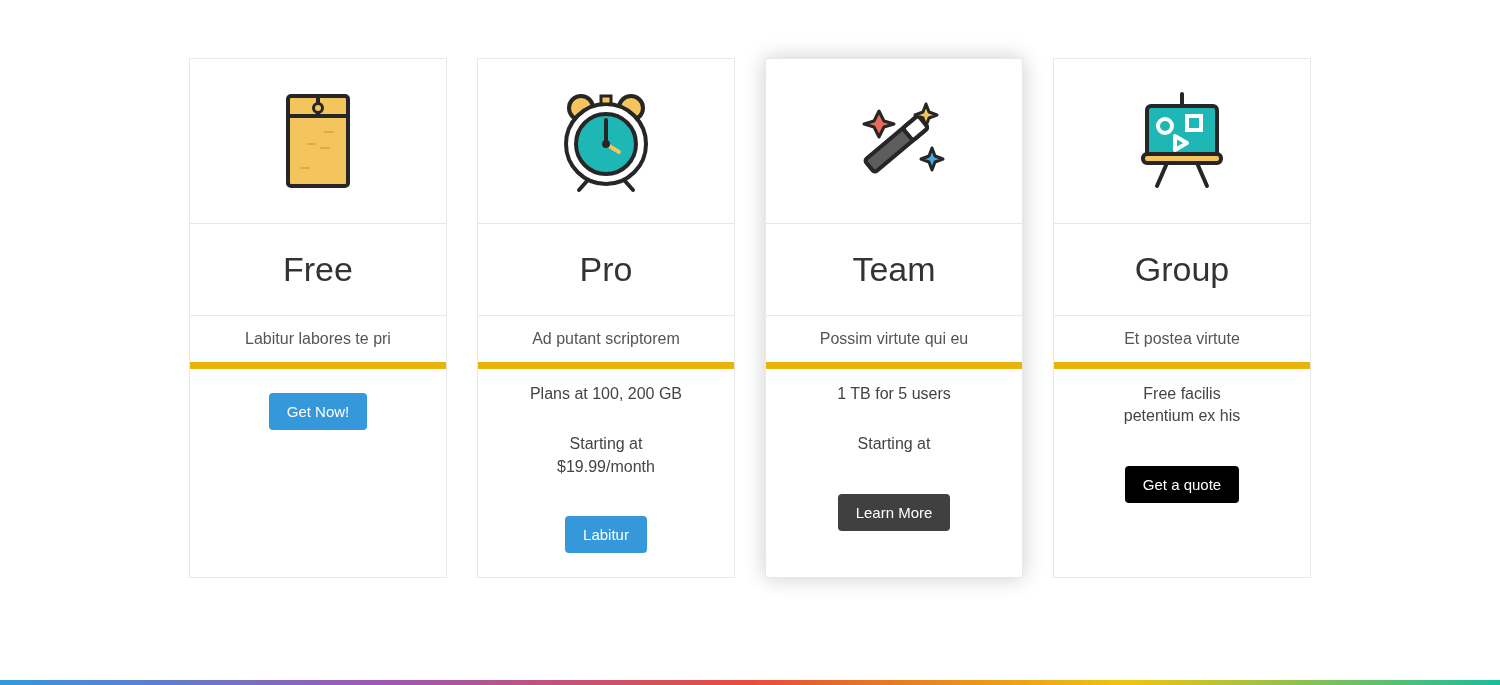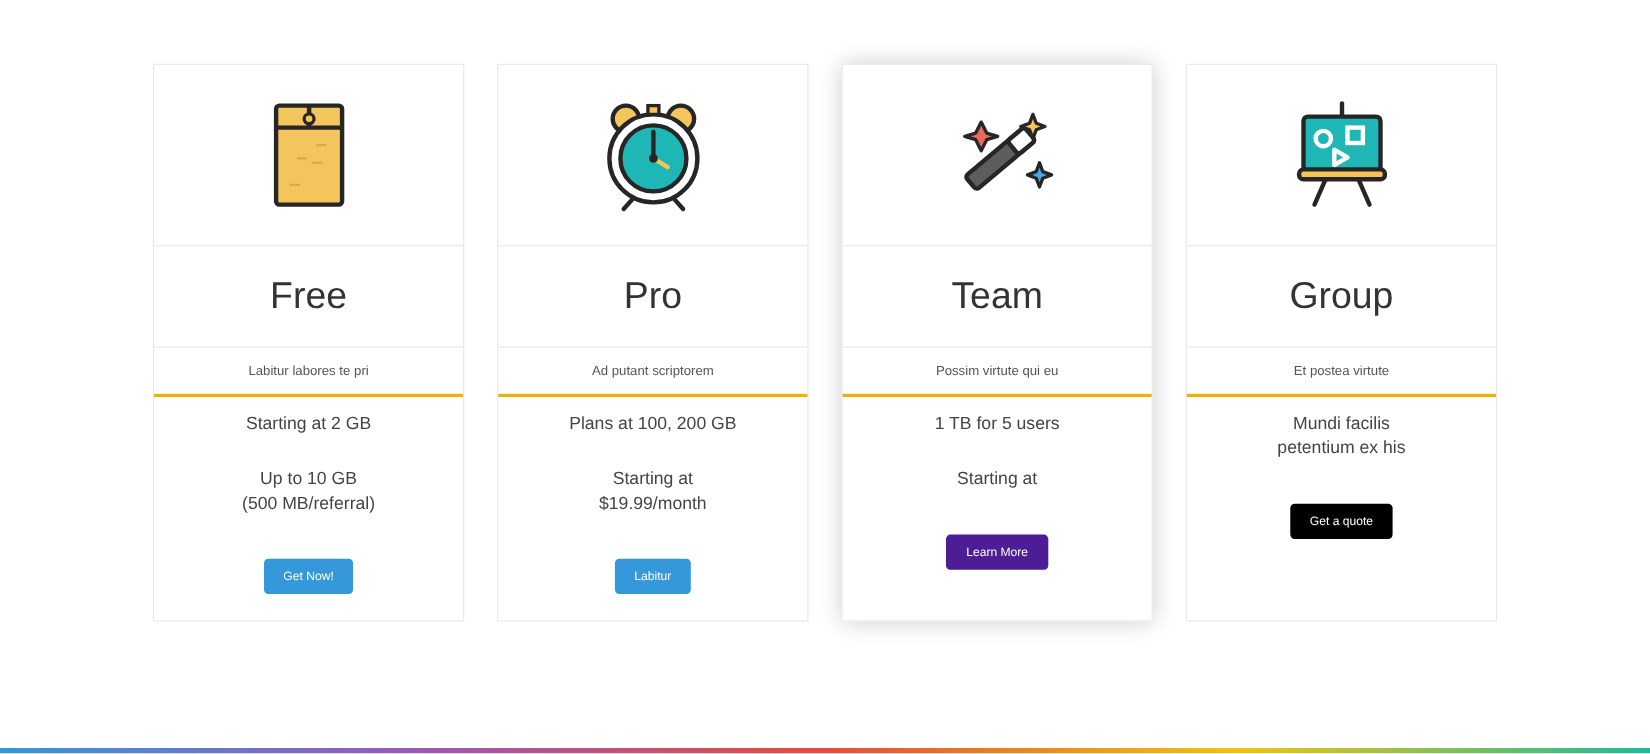--- a/index.html
+++ b/index.html
@@ -11,21 +11,21 @@
     overflow: hidden;
     position: relative;
   }
   .container {
     display: flex;
     justify-content: center;
     gap: 30px;
     padding-top: 58px;
   }
   .card {
-    width: 283px;
+    width: 258px;
     border: 1px solid #e8e8e8;
     background: #fff;
     text-align: center;
   }
   .card.highlighted {
     box-shadow: 0 0 20px rgba(0,0,0,0.2);
   }
   .icon-section {
     height: 165px;
     display: flex;
@@ -37,47 +37,47 @@
     padding: 26px 10px;
     border-bottom: 1px solid #e8e8e8;
   }
   .title-section h2 {
     font-size: 34px;
     font-weight: 300;
     color: #333;
   }
   .tagline-section {
     padding: 14px 10px;
-    border-bottom: 3px solid #eab308;
-    font-size: 12px;
+    border-bottom: 7px solid #eab308;
+    font-size: 16px;
     color: #555;
   }
   .spec-section {
     padding: 14px 10px 0 10px;
     font-size: 16px;
     color: #444;
   }
   .spec-line { line-height: 1.4; }
   .spec-block { padding-bottom: 14px; }
   .spec-block + .spec-block { padding-top: 14px; }
   .cta-section {
     padding: 24px 10px 24px 10px;
   }
   .btn {
     display: inline-block;
     padding: 10px 18px;
     border-radius: 4px;
-    font-size: 11px;
+    font-size: 15px;
     color: #fff;
     border: none;
     cursor: pointer;
     font-family: inherit;
   }
   .btn-blue { background: #3498db; }
-  .btn-dark { background: #4c1d95; text-align: right; }
+  .btn-dark { background: #404040; text-align: right; }
   .btn-green { background: #000000; }
   .footer-gradient {
     position: absolute;
     bottom: 0;
     left: 0;
     right: 0;
     height: 5px;
     background: linear-gradient(90deg, #3498db 0%, #9b59b6 25%, #e74c3c 50%, #e67e22 60%, #f1c40f 75%, #1abc9c 100%);
   }
   svg { display: block; }
@@ -96,29 +96,20 @@
           <path d="M45 10 L45 30" stroke="#262626" stroke-width="4"></path>
           <circle cx="45" cy="22" r="4.5" fill="#f4c55c" stroke="#262626" stroke-width="3"></circle>
           <path d="M35 58 L42 58 M48 62 L56 62 M28 82 L36 82 M52 46 L60 46" stroke="#e2a93e" stroke-width="2" stroke-linecap="round"></path>
         </svg>
       </span>
     </div>
     <div class="title-section">
       <h2>Free</h2>
     </div>
     <div class="tagline-section">Labitur labores te pri</div>
-    <div class="spec-section">
-      <div class="spec-block">
-        <div class="spec-line">Starting at 2 GB</div>
-      </div>
-      <div class="spec-block">
-        <div class="spec-line">Up to 10 GB</div>
-        <div class="spec-line">(500 MB/referral)</div>
-      </div>
-    </div>
     <div class="cta-section">
       <button class="btn btn-blue">Get Now!</button>
     </div>
   </div>
 
   <div class="card">
     <div class="icon-section">
       <span>
         <svg width="110" height="110" viewBox="0 0 110 110">
           <circle cx="30" cy="22" r="12" fill="#f4c55c" stroke="#262626" stroke-width="4"></circle>
@@ -197,21 +188,21 @@
           <line x1="70" y1="77" x2="80" y2="100" stroke="#262626" stroke-width="4" stroke-linecap="round"></line>
         </svg>
       </span>
     </div>
     <div class="title-section">
       <h2>Group</h2>
     </div>
     <div class="tagline-section">Et postea virtute</div>
     <div class="spec-section">
       <div class="spec-block">
-        <div class="spec-line">Mundi facilis</div>
+        <div class="spec-line">Free facilis</div>
         <div class="spec-line">petentium ex his</div>
       </div>
     </div>
     <div class="cta-section">
       <button class="btn btn-green">Get a quote</button>
     </div>
   </div>
 
 </div>
 

